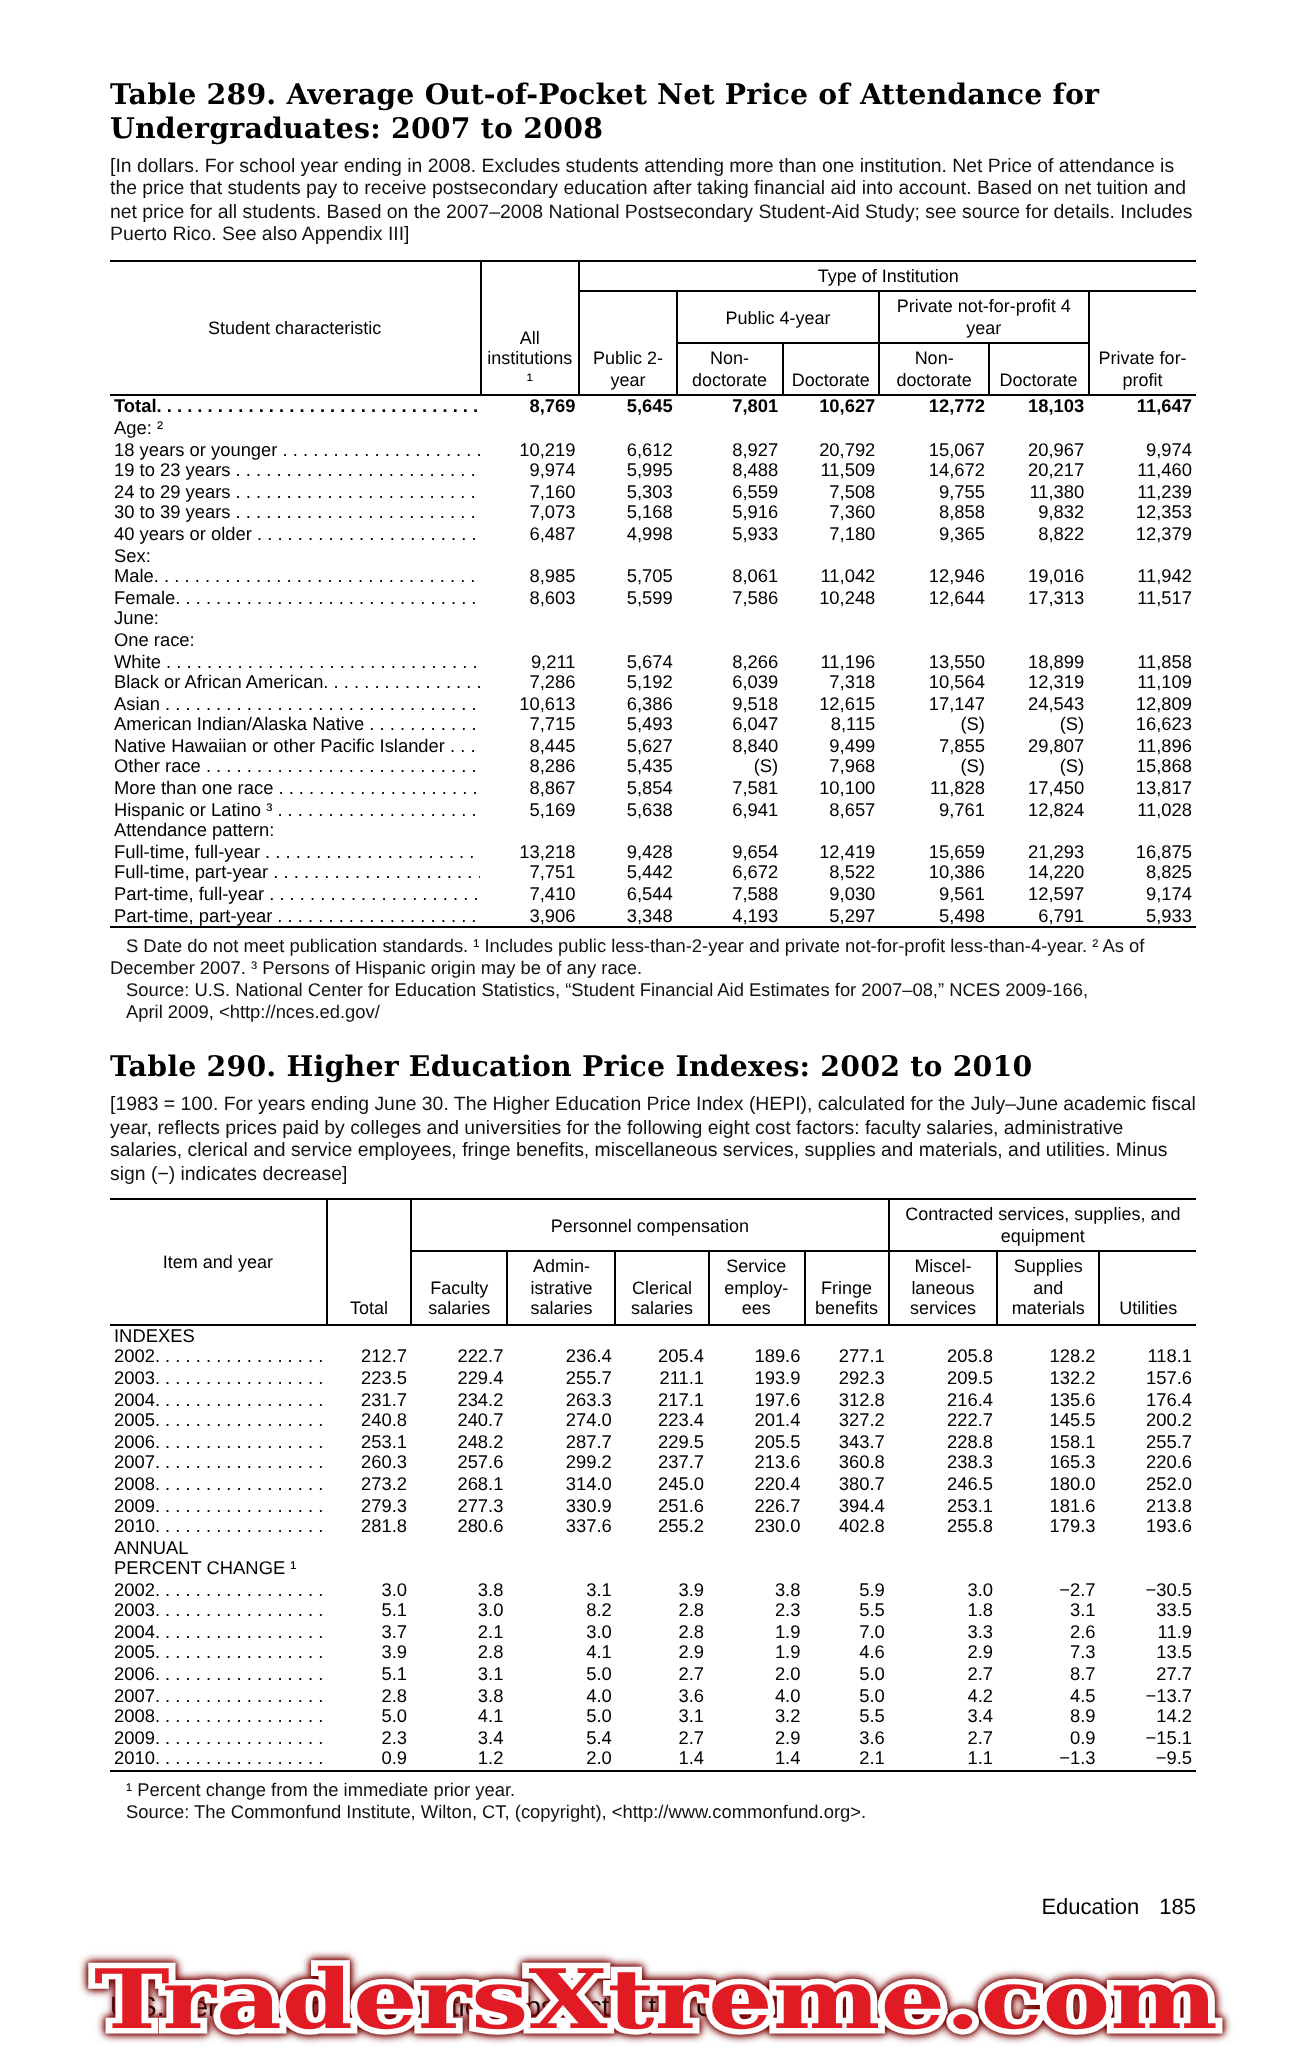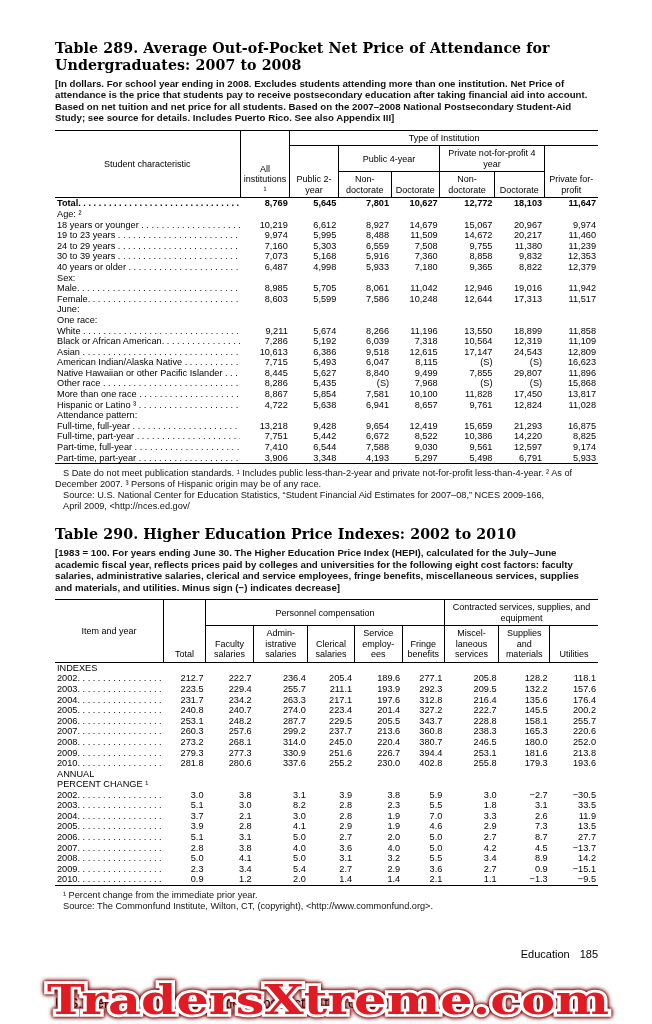--- a/index.html
+++ b/index.html
@@ -2,21 +2,21 @@
 <html><head>
 <meta charset="utf-8">
 <style>
   html,body { margin:0; padding:0; background:#ffffff; }
   .page { position:relative; width:652px; height:1024px; background:#fff; overflow:hidden;
           font-family:"Liberation Sans", sans-serif; color:#111; }
   .content { position:absolute; left:55px; top:0; width:543px; padding-top:40px; }
 
   .tbl-title { font-family:"DejaVu Serif", serif; font-weight:bold; font-size:14.2px;
                line-height:1.18; color:#000; letter-spacing:0.1px; }
-  .tbl-note { font-size:9.7px; line-height:11.6px; margin-top:4px; color:#111;font-weight:bold; }
+  .tbl-note { font-size:9.7px; line-height:11.6px; margin-top:4px; color:#111; }
 
   table.data { border-collapse:collapse; table-layout:fixed; width:543px;
                border-top:1.5px solid #000; border-bottom:1px solid #000; margin-top:6px; }
   table.data thead th { border:0.8px solid #000; font-weight:normal; font-size:9px;
                line-height:10.5px; text-align:center; vertical-align:bottom; padding:2px 2px;
                overflow:hidden; word-wrap:break-word; color:#000; }
   table.data thead th.mid { vertical-align:middle; }
   table.data thead th.edge-l { border-left:none; }
   table.data thead th.edge-r { border-right:none; }
   table.data tbody td { font-size:9.2px; line-height:10.6px; padding:0 2px;
@@ -101,21 +101,21 @@
             <td class="num"></td>
             <td class="num"></td>
             <td class="num"></td>
             <td class="num"></td>
           </tr>
           <tr>
             <td class="stub ind1">18 years or younger . . . . . . . . . . . . . . . . . . . . . .</td>
             <td class="num">10,219</td>
             <td class="num">6,612</td>
             <td class="num">8,927</td>
-            <td class="num">14,679</td>
+            <td class="num">20,792</td>
             <td class="num">15,067</td>
             <td class="num">20,967</td>
             <td class="num">9,974</td>
           </tr>
           <tr>
             <td class="stub ind1">19 to 23 years . . . . . . . . . . . . . . . . . . . . . . . . . .</td>
             <td class="num">9,974</td>
             <td class="num">5,995</td>
             <td class="num">8,488</td>
             <td class="num">11,509</td>
@@ -268,21 +268,21 @@
             <td class="num">8,867</td>
             <td class="num">5,854</td>
             <td class="num">7,581</td>
             <td class="num">10,100</td>
             <td class="num">11,828</td>
             <td class="num">17,450</td>
             <td class="num">13,817</td>
           </tr>
           <tr class="gap">
             <td class="stub ind0">Hispanic or Latino ³ . . . . . . . . . . . . . . . . . . . . . .</td>
-            <td class="num">4,722</td>
+            <td class="num">5,169</td>
             <td class="num">5,638</td>
             <td class="num">6,941</td>
             <td class="num">8,657</td>
             <td class="num">9,761</td>
             <td class="num">12,824</td>
             <td class="num">11,028</td>
           </tr>
           <tr class="sect">
             <td class="stub ind0">Attendance pattern:</td>
             <td class="num"></td>

